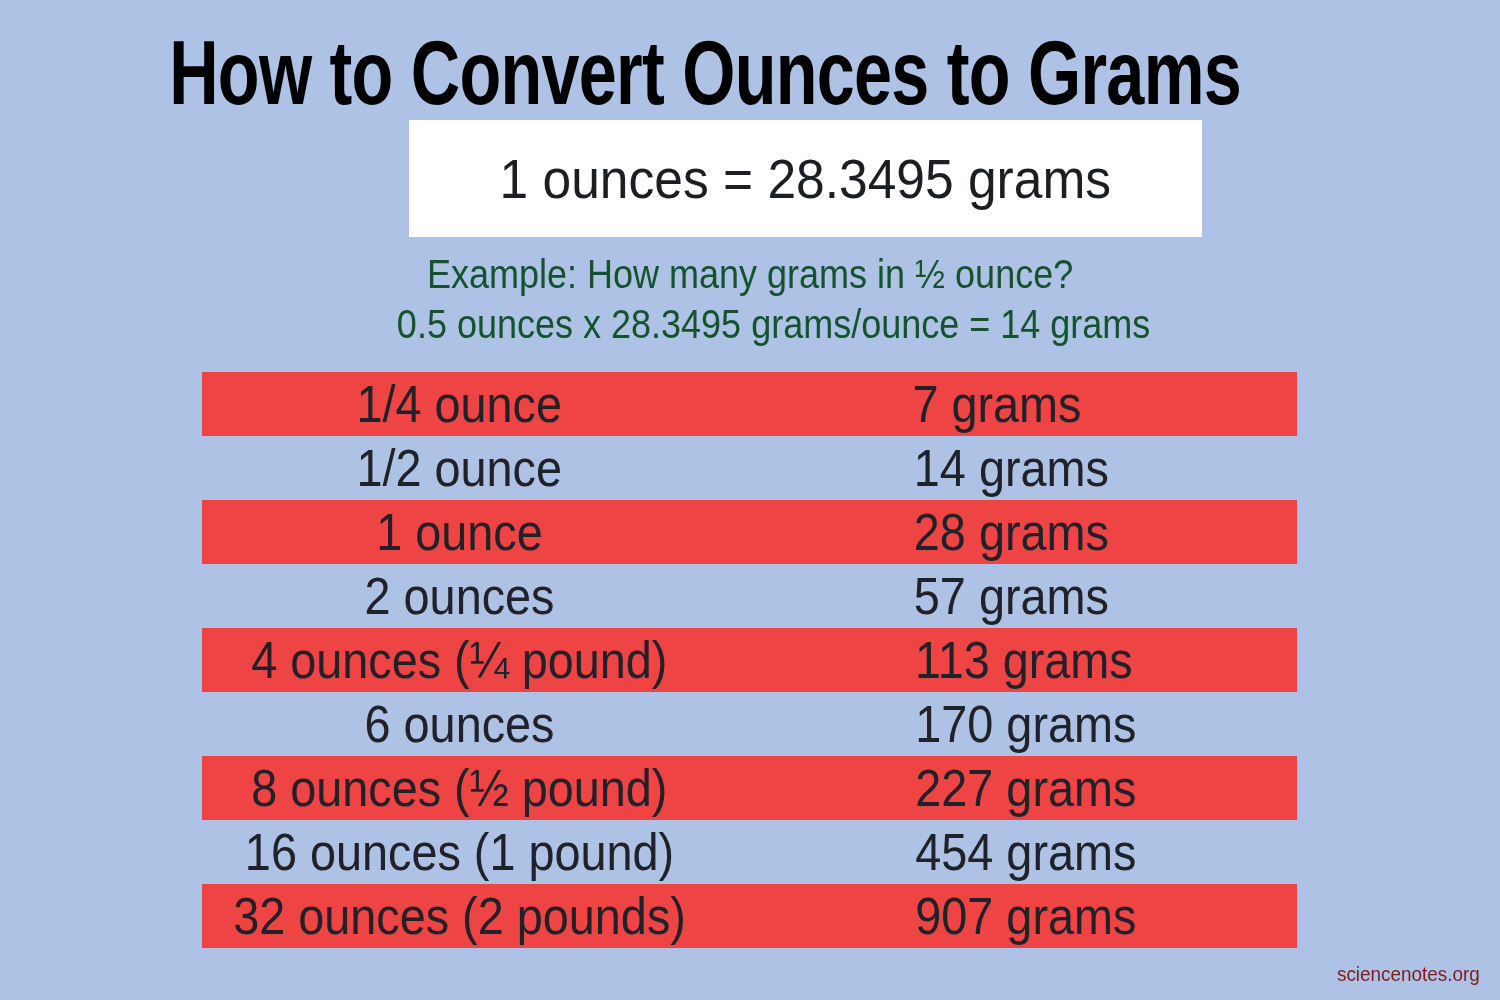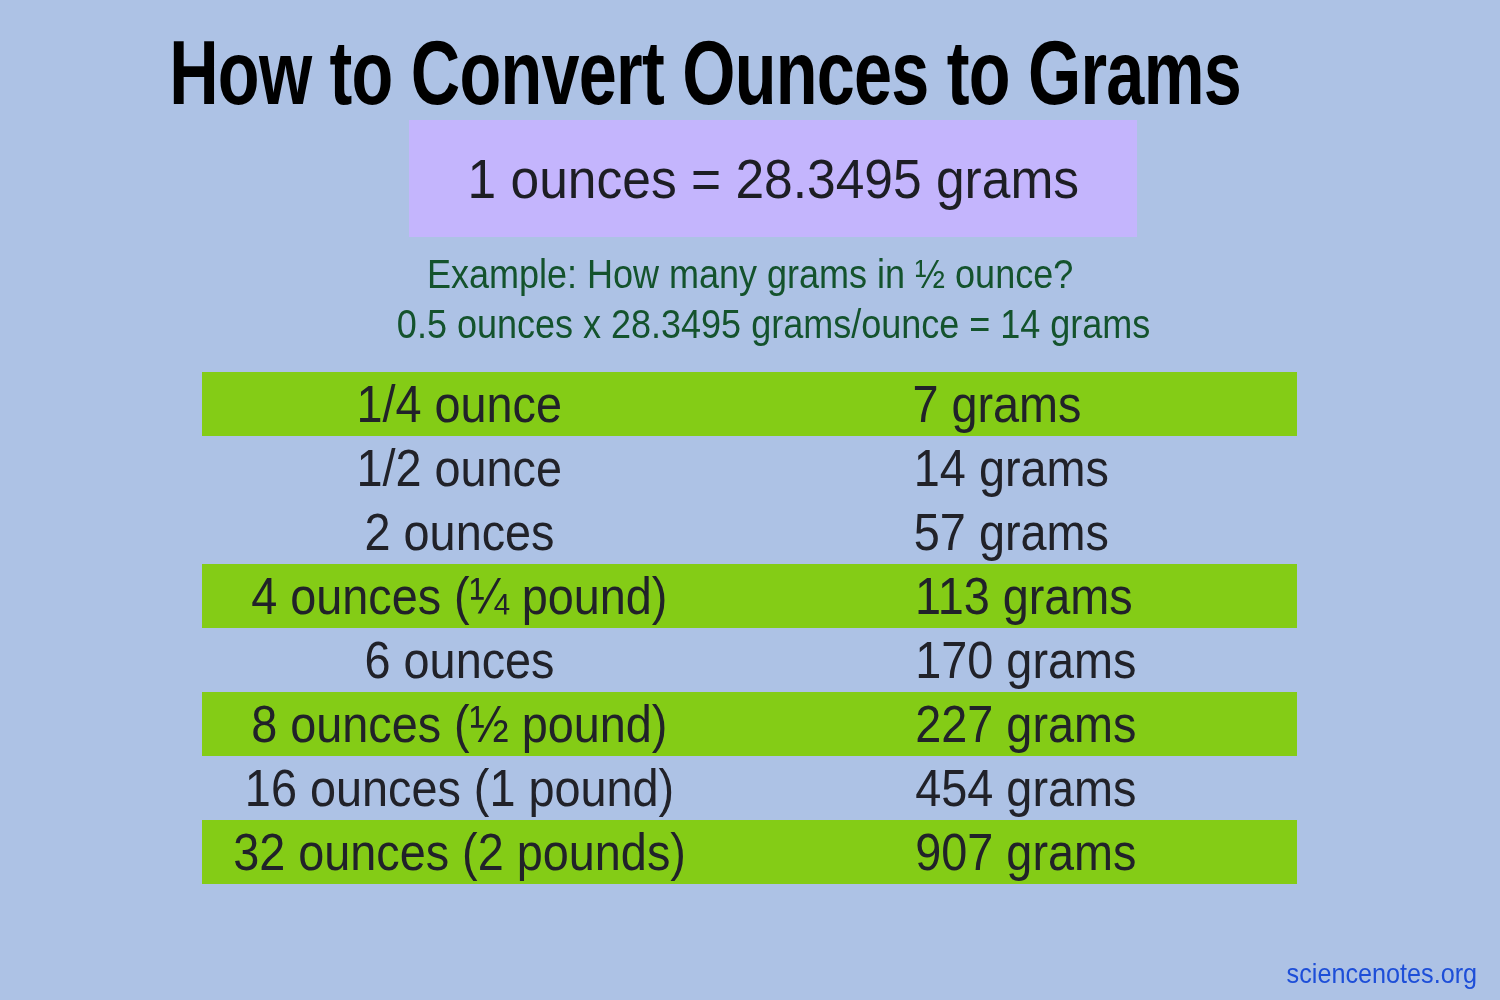--- a/index.html
+++ b/index.html
@@ -11,42 +11,42 @@
   
   .cond{display:inline-block;transform:scaleX(0.9);transform-origin:50% 50%;white-space:nowrap;}
 
   .title{
     position:absolute;top:28px;left:0;width:100%;margin:0;
     text-align:left;font-size:90px;line-height:1;font-weight:900;color:#000000;
   }
   .title .t-cond{display:inline-block;transform:scaleX(0.76);transform-origin:50% 50%;letter-spacing:-1px;white-space:nowrap;}
 
   .equation-box{
-    position:absolute;left:409px;top:120px;width:728px;height:117px;
-    background:#c4b5fd;display:flex;align-items:center;justify-content:center;
+    position:absolute;left:409px;top:120px;width:793px;height:117px;
+    background:#ffffff;display:flex;align-items:center;justify-content:center;
   }
   .eq-text{font-size:56px;transform:scaleX(0.92);color:#1d1e24;}
 
   .example{
     position:absolute;left:0;width:100%;text-align:center;
     font-size:40px;line-height:44px;color:#14532d;font-weight:400;
   }
   .example.line1{top:252px;}
   .example.line2{top:302px;margin-left:24px;}
 
   .table{position:absolute;left:202px;top:372px;width:1095px;}
   .row{display:flex;height:64px;line-height:64px;font-size:52px;color:#212229;}
-  .row.hl{background:#84cc16;}
+  .row.hl{background:#ef4444;}
   .cell{display:block;}
   .cell-oz{width:47%;text-align:center;}
   .cell-g{width:36%;margin-left:auto;text-align:left;}
 
   .footer{
     position:absolute;right:12px;top:956px;
-    font-size:28px;line-height:36px;color:#1d4ed8;
+    font-size:21px;line-height:36px;color:#7f1d1d;
   }
 </style>
 </head>
 <body>
 
 <div class="canvas">
 
   <h1 class="title"><span class="t-cond">How to Convert Ounces to Grams</span></h1>
 
   <div class="equation-box">
@@ -61,20 +61,24 @@
   <div class="row hl">
     <span class="cell cell-oz"><span class="cond oz-text">1/4 ounce</span></span>
     <span class="cell cell-g"><span class="cond g-text">7 grams</span></span>
   </div>
 
   <div class="row">
     <span class="cell cell-oz"><span class="cond oz-text">1/2 ounce</span></span>
     <span class="cell cell-g"><span class="cond g-text">14 grams</span></span>
   </div>
 
+  <div class="row hl">
+    <span class="cell cell-oz"><span class="cond oz-text">1 ounce</span></span>
+    <span class="cell cell-g"><span class="cond g-text">28 grams</span></span>
+  </div>
 
   <div class="row">
     <span class="cell cell-oz"><span class="cond oz-text">2 ounces</span></span>
     <span class="cell cell-g"><span class="cond g-text">57 grams</span></span>
   </div>
 
   <div class="row hl">
     <span class="cell cell-oz"><span class="cond oz-text">4 ounces (¼ pound)</span></span>
     <span class="cell cell-g"><span class="cond g-text">113 grams</span></span>
   </div>

